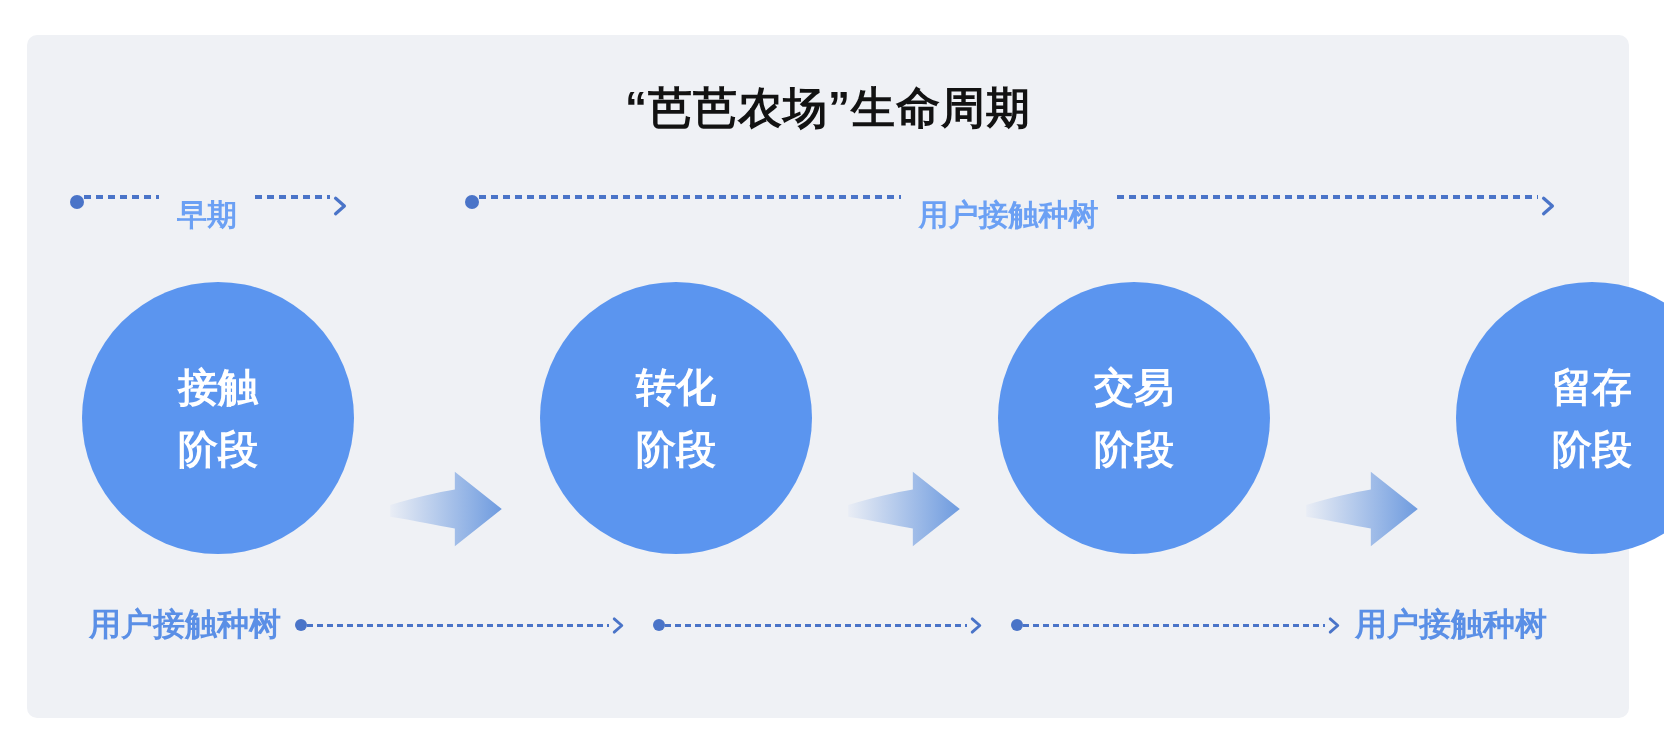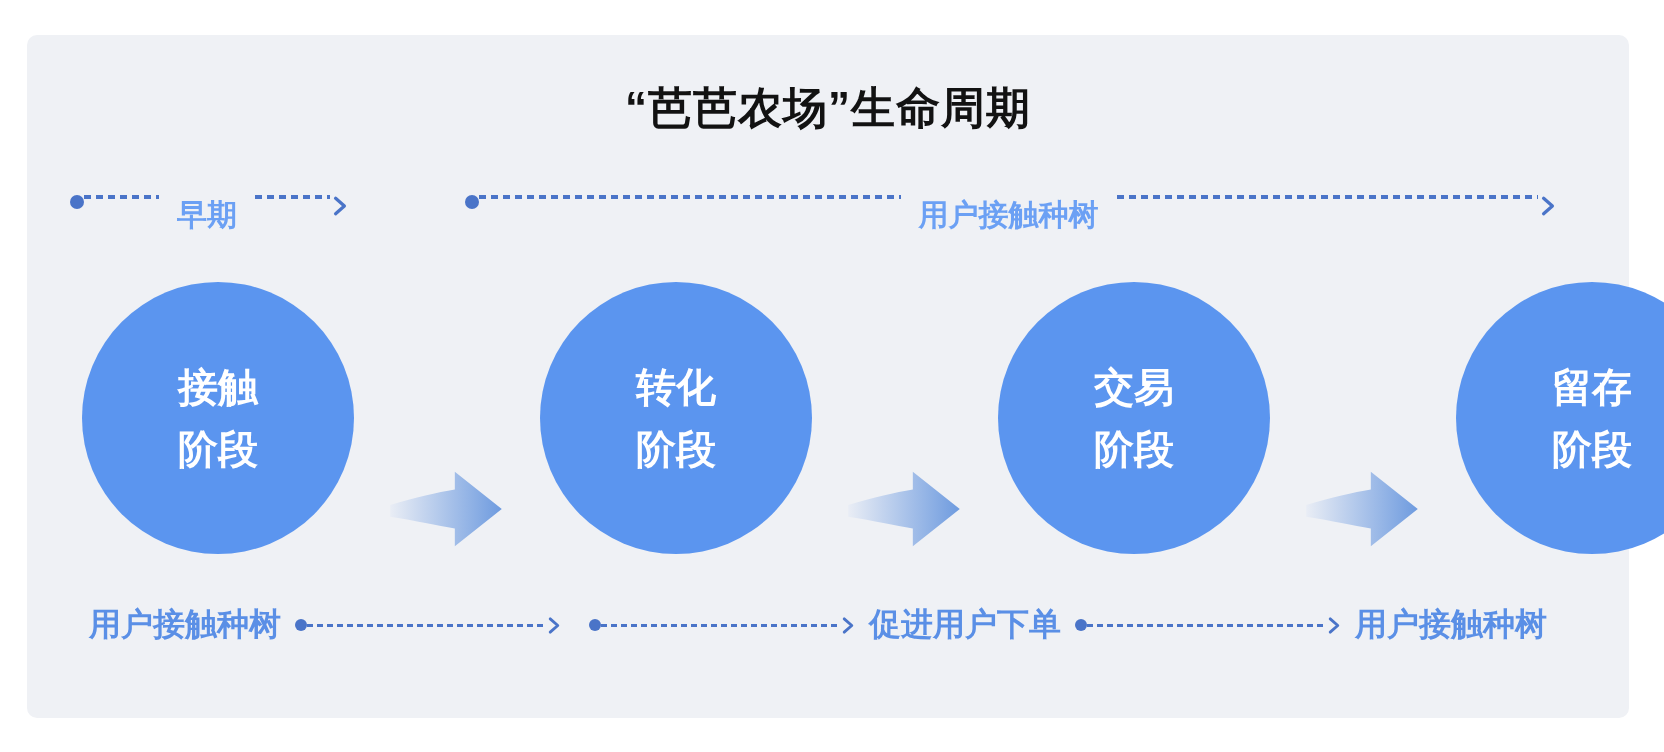--- a/index.html
+++ b/index.html
@@ -194,21 +194,20 @@
           <path d="M3 3 L11 10 L3 17" stroke="currentColor" stroke-width="3" fill="none" stroke-linecap="round" stroke-linejoin="round"></path>
         </svg>
       </div>
       <div class="connector">
         <span class="dot"></span>
         <span class="dash"></span>
         <svg class="chev" width="14" height="19" viewBox="0 0 14 20">
           <path d="M3 3 L11 10 L3 17" stroke="currentColor" stroke-width="3" fill="none" stroke-linecap="round" stroke-linejoin="round"></path>
         </svg>
       </div>
-      <span class="action">促进用户下单</span>
       <div class="connector">
         <span class="dot"></span>
         <span class="dash"></span>
         <svg class="chev" width="14" height="19" viewBox="0 0 14 20">
           <path d="M3 3 L11 10 L3 17" stroke="currentColor" stroke-width="3" fill="none" stroke-linecap="round" stroke-linejoin="round"></path>
         </svg>
       </div>
       <span class="action">用户接触种树</span>
     </div>
 

